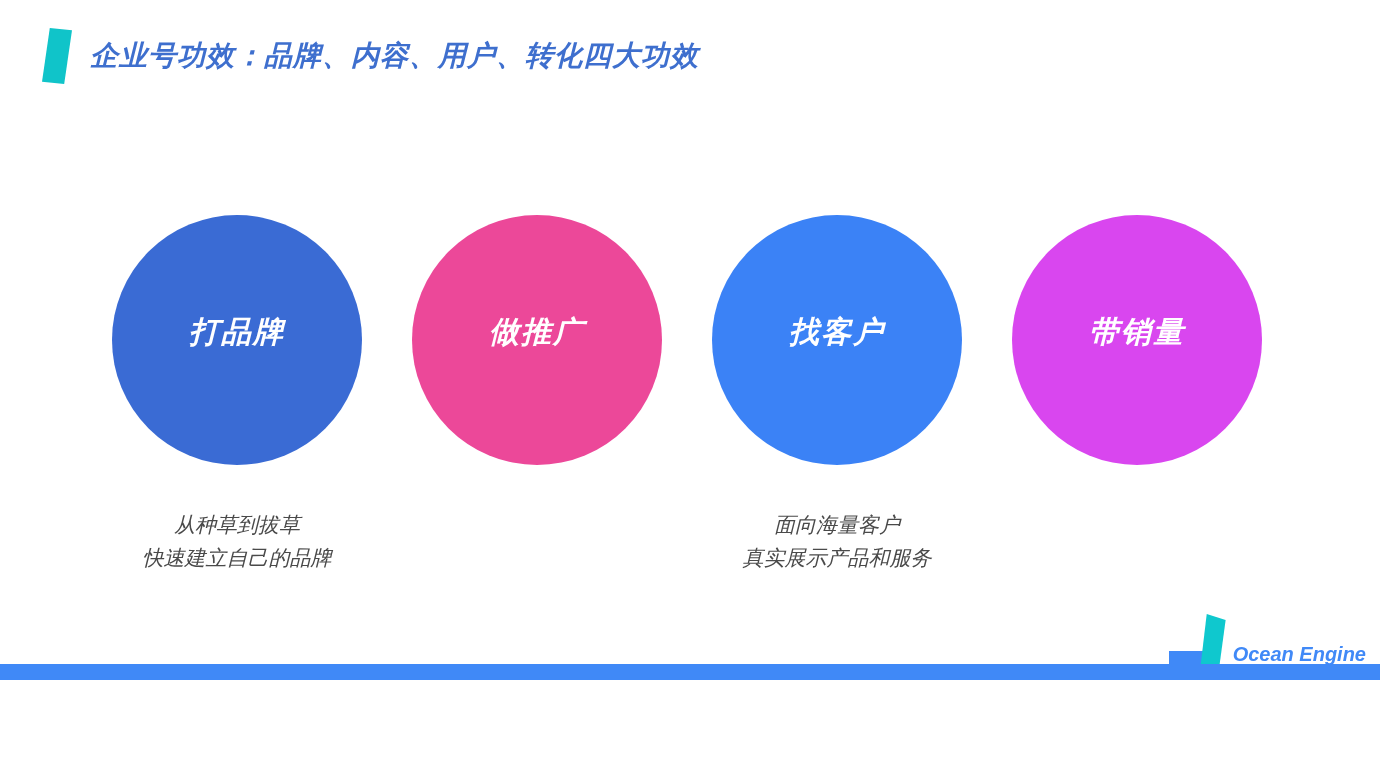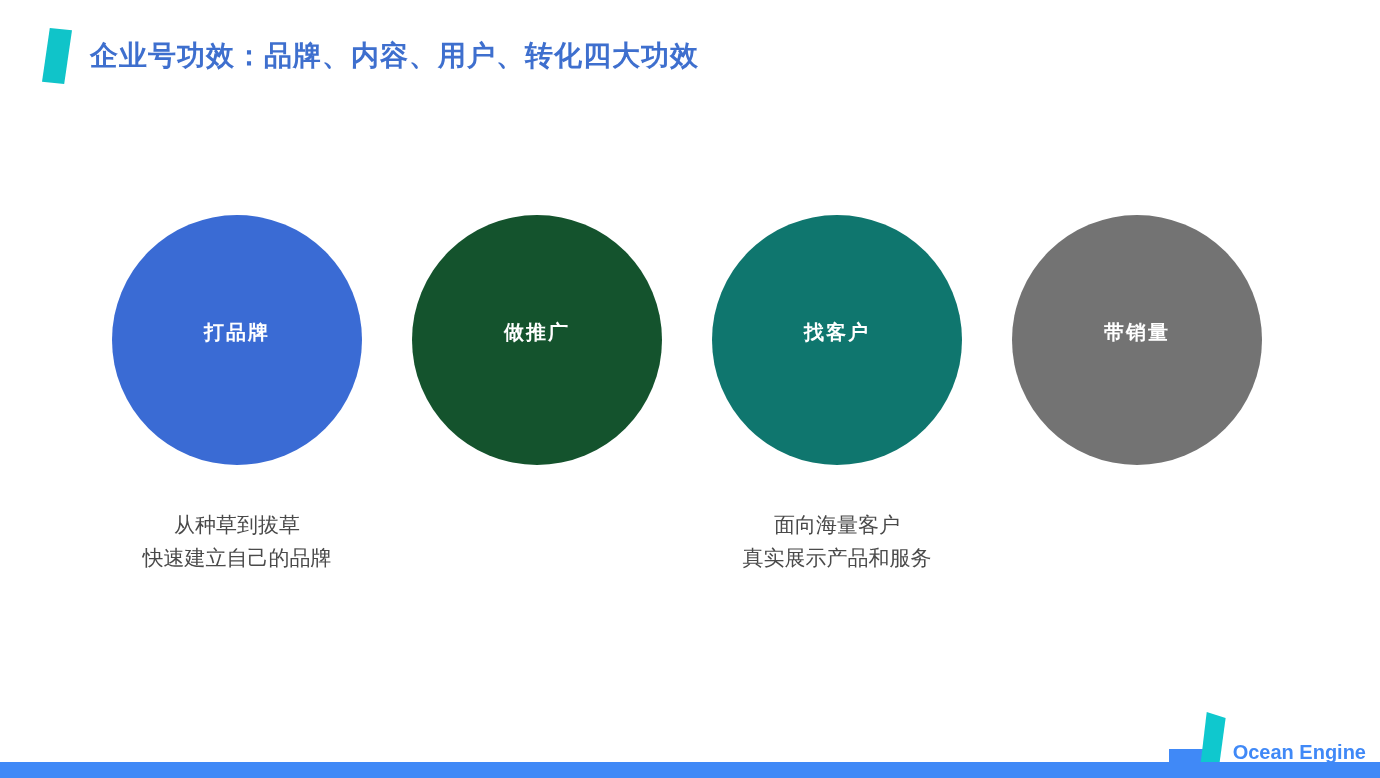--- a/index.html
+++ b/index.html
@@ -6,22 +6,23 @@
 
   html, body {
     width:1380px; height:778px;
     background:#ffffff;
     font-family:"Liberation Sans","DejaVu Sans",sans-serif;
     overflow:hidden;
   }
 
   #slide {
     position:relative;
-    width:1380px; height:778px;
+    width:1380px; height:680px;
     background:#ffffff;
+    font-style:italic;
   }
 
   
   #title-row {
     position:absolute;
     left:42px; top:30px;
     display:flex;
     align-items:center;
     height:52px;
   }
@@ -59,21 +60,21 @@
 
   .circle {
     width:250px; height:250px;
     border-radius:50%;
     display:flex;
     align-items:center;
     justify-content:center;
     flex:0 0 auto;
   }
   .circle-label {
-    font-size:20px;
+    font-size:30px;
     font-weight:bold;
     color:#ffffff;
     letter-spacing:2px;
     line-height:1;
     transform:translateY(-8px);
     white-space:nowrap;
   }
 
   .caption {
     margin-top:44px;
@@ -145,37 +146,37 @@
       <div class="circle" style="background: rgb(58, 107, 212);">
         <span class="circle-label">打品牌</span>
       </div>
       <div class="caption" style="color: rgb(74, 74, 74);">
         <span class="l1">从种草到拔草</span>
         <span class="l2">快速建立自己的品牌</span>
       </div>
     </div>
 
     <div class="column">
-      <div class="circle" style="background: #14532d;">
+      <div class="circle" style="background: #ec4899;">
         <span class="circle-label">做推广</span>
       </div>
     </div>
 
     <div class="column">
-      <div class="circle" style="background: #0f766e;">
+      <div class="circle" style="background: #3b82f6;">
         <span class="circle-label">找客户</span>
       </div>
       <div class="caption" style="color: rgb(74, 74, 74);">
         <span class="l1">面向海量客户</span>
         <span class="l2">真实展示产品和服务</span>
       </div>
     </div>
 
     <div class="column">
-      <div class="circle" style="background: #737373;">
+      <div class="circle" style="background: #d946ef;">
         <span class="circle-label">带销量</span>
       </div>
     </div>
 
   </div>
 
   <div id="logo">
     <div id="logo-mark">
       <div id="logo-mark-blue" style="background: rgb(64, 137, 247);"></div>
       <div id="logo-mark-cyan" style="background: rgb(15, 200, 206);"></div>

